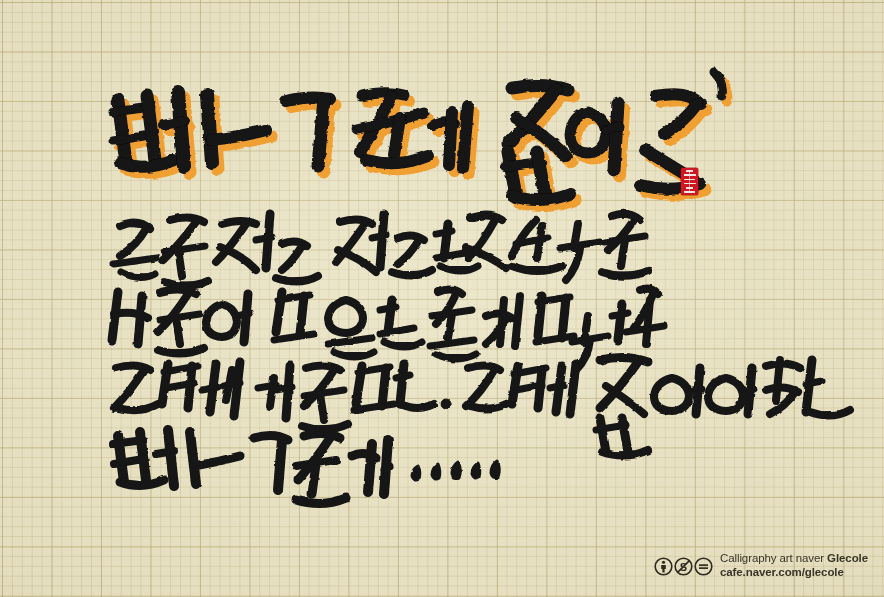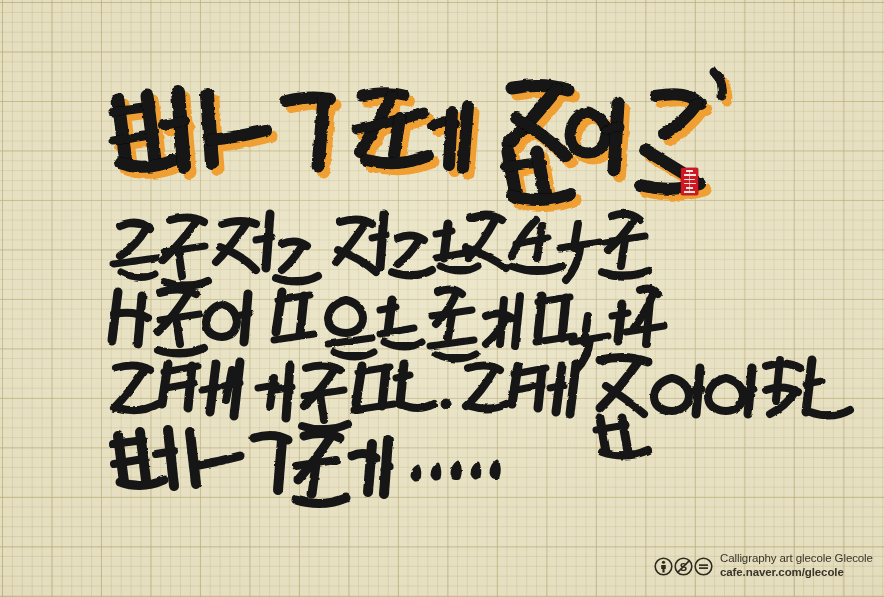--- a/index.html
+++ b/index.html
@@ -112,21 +112,21 @@
   #footer-text {
     line-height: 1.18;
     color: #3a352a;
     margin-top: -1px;
   }
   #footer-line1 {
     font-size: 11.5px;
     white-space: nowrap;
     letter-spacing: -0.1px;
   }
-  #footer-line1 .brand { font-weight: normal; }
+  #footer-line1 .brand { font-weight: bold; }
   #footer-line2 {
     font-size: 11.5px;
     white-space: nowrap;
     letter-spacing: -0.1px;
     font-weight: bold;
   }
 
   
   .sr-text {
     position: absolute;
@@ -440,19 +440,19 @@
       </svg>
 
       <svg class="cc" viewBox="0 0 24 24">
         <circle cx="12" cy="12" r="10.5" fill="none" stroke="#2e2a20" stroke-width="2"></circle>
         <rect x="6.3" y="9.2" width="11.4" height="2.1" fill="#2e2a20"></rect>
         <rect x="6.3" y="13.0" width="11.4" height="2.1" fill="#2e2a20"></rect>
       </svg>
     </div>
 
     <div id="footer-text">
-      <div id="footer-line1"><span>Calligraphy art glecole </span><span class="brand">Glecole</span></div>
+      <div id="footer-line1"><span>Calligraphy art naver </span><span class="brand">Glecole</span></div>
       <div id="footer-line2">cafe.naver.com/glecole</div>
     </div>
 
   </div>
 
 </div>
 
 </body></html>

